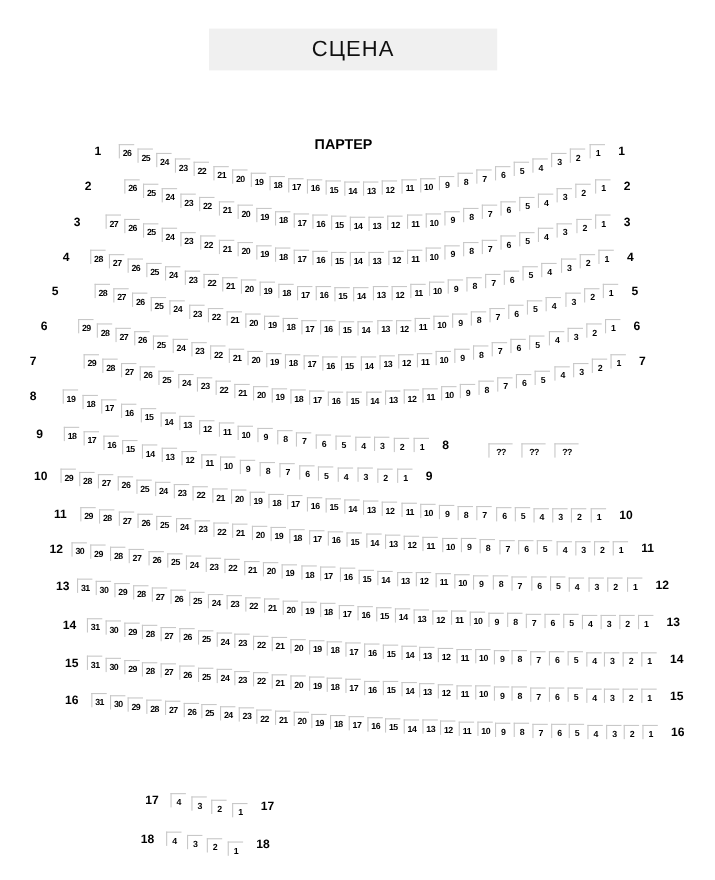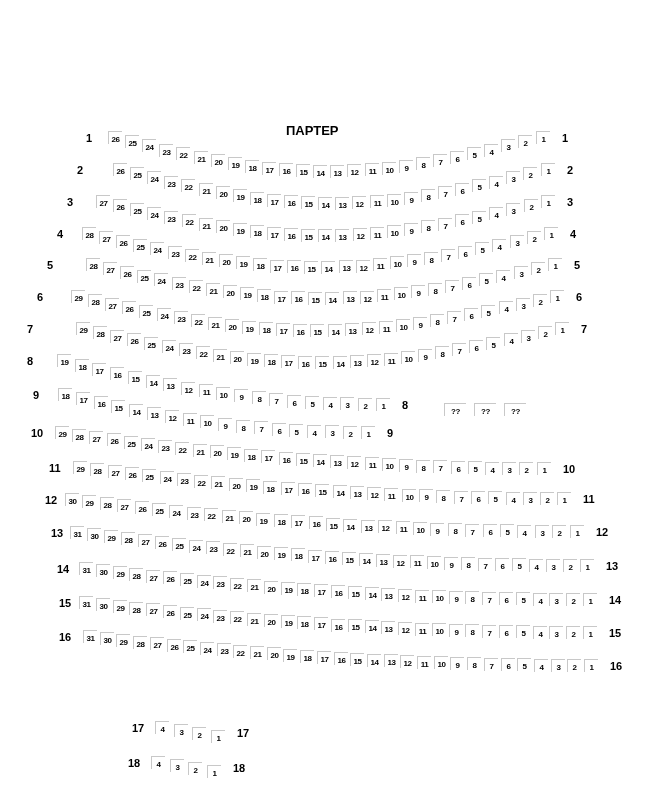--- a/index.html
+++ b/index.html
@@ -14,20 +14,23 @@
         border-top:1px solid #c8c8c8;border-left:1px solid #c8c8c8;
         display:flex;align-items:flex-end;justify-content:center;
         font-size:8px;font-weight:bold;color:#000;letter-spacing:-0.5px;line-height:9px;
         cursor:pointer;}
   .seat.wide{width:22px;}
 </style>
 </head>
 <body>
 
 <div class="canvas">
+  <div class="stage">
+    <span>СЦЕНА</span>
+  </div>
   <div class="section-title">ПАРТЕР</div>
   <div id="rows-root">
       <div class="row-label" style="left: 86px; top: 132px; position: absolute;">1</div>
       <div class="seat" style="left: 108px; top: 131px; position: absolute;">26</div>
       <div class="seat" style="left: 125px; top: 135px; position: absolute;">25</div>
       <div class="seat" style="left: 142px; top: 139px; position: absolute;">24</div>
       <div class="seat" style="left: 159px; top: 144px; position: absolute;">23</div>
       <div class="seat" style="left: 176px; top: 147px; position: absolute;">22</div>
       <div class="seat" style="left: 194px; top: 151px; position: absolute;">21</div>
       <div class="seat" style="left: 211px; top: 154px; position: absolute;">20</div>

